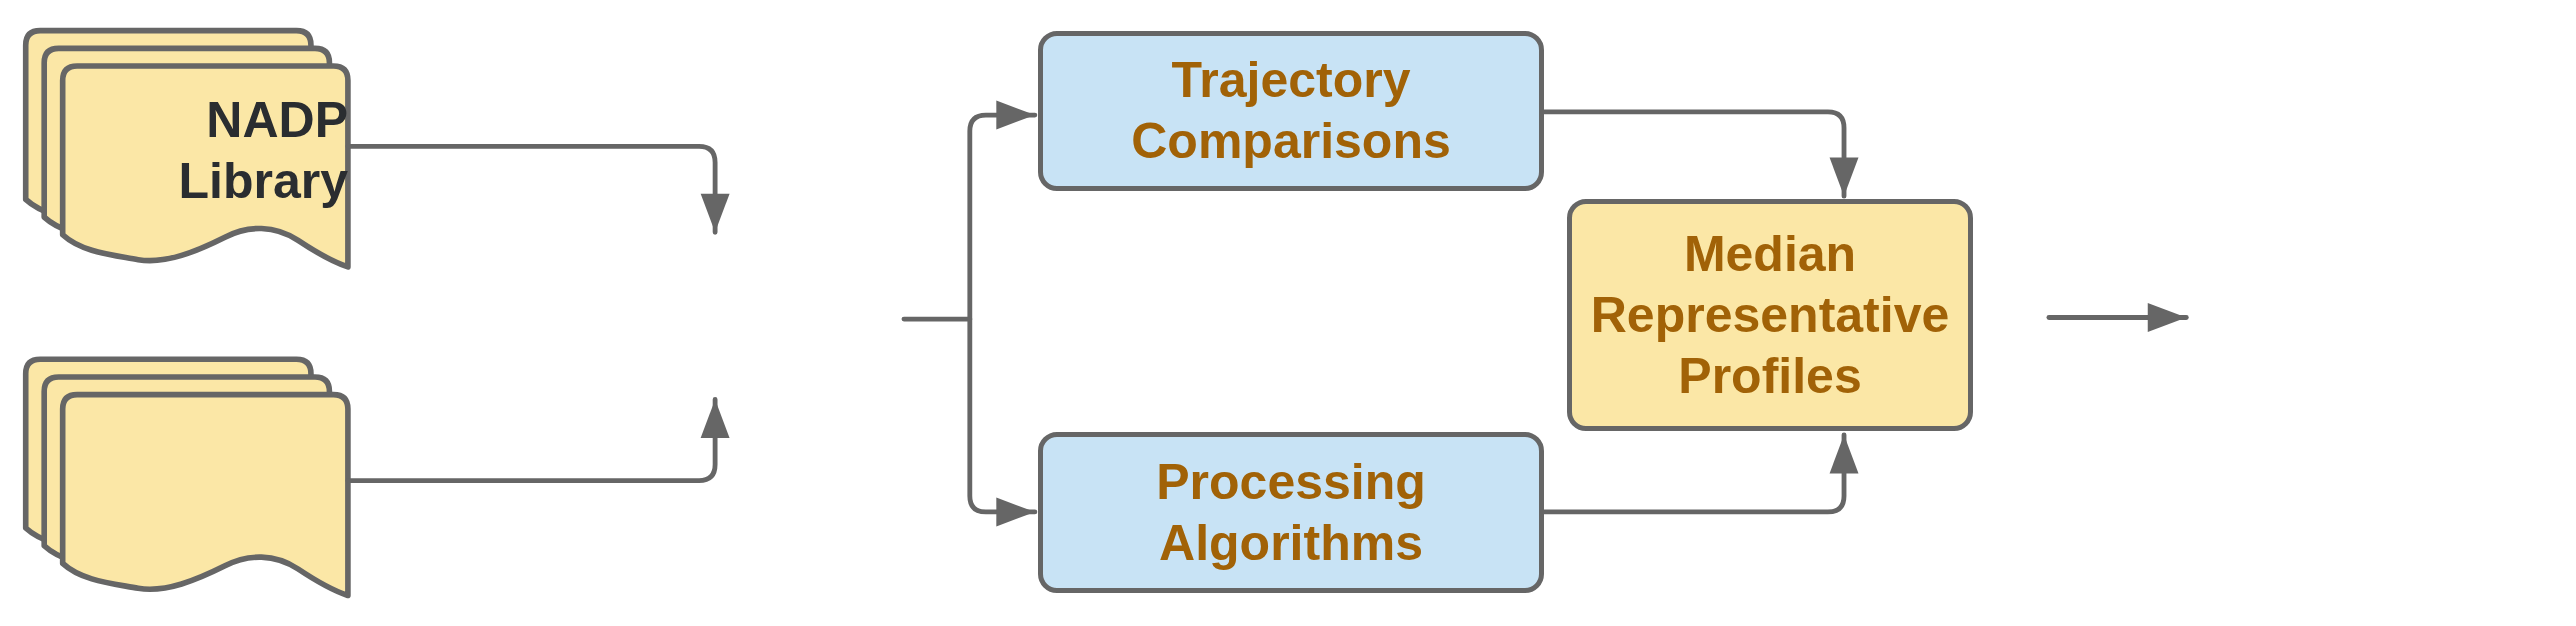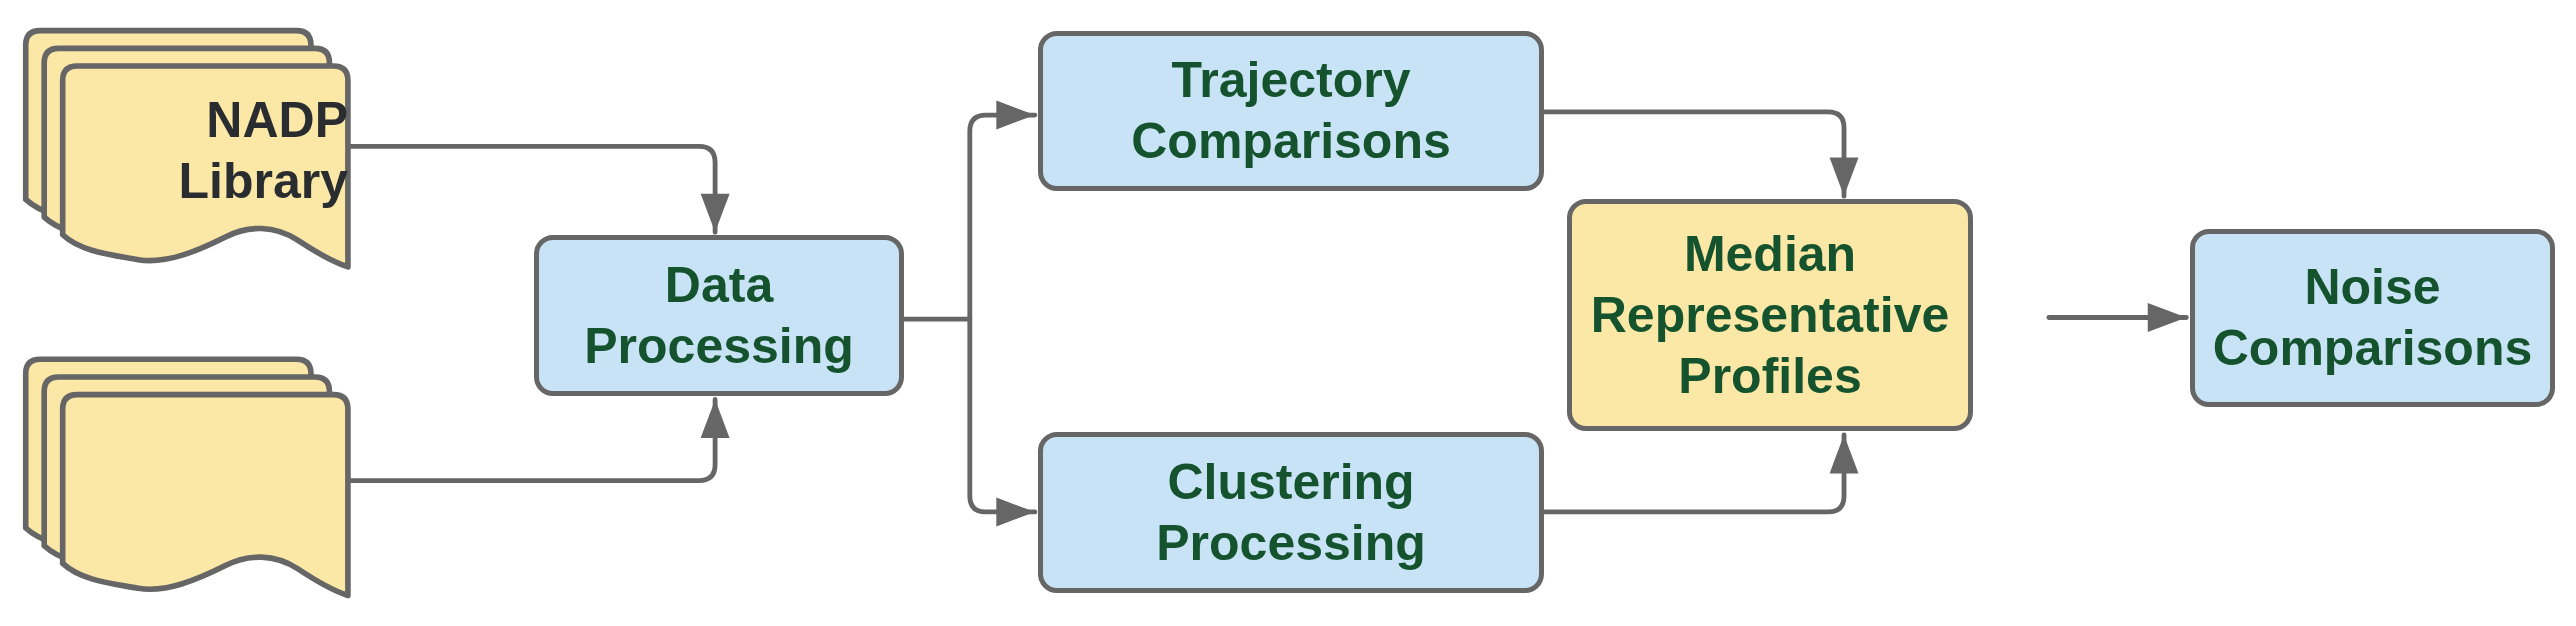--- a/index.html
+++ b/index.html
@@ -21,21 +21,21 @@
     box-sizing: border-box;
     border: 5.6px solid #666666;
     border-radius: 19px;
     display: flex;
     align-items: center;
     justify-content: center;
     text-align: center;
     font-weight: bold;
     font-size: 50px;
     line-height: 61px;
-    color: #14532d;
+    color: #a16207;
   }
   .node.blue   { background: #C8E3F5; }
   .node.yellow { background: #FBE7A6; }
 
   .node-data-processing { left: 534px;  top: 235px; width: 370px; height: 161px; }
   .node-trajectory      { left: 1038px; top: 30.5px;  width: 506px; height: 160px; }
   .node-clustering      { left: 1038px; top: 432px; width: 506px; height: 161px; padding: 0 19px; }
   .node-median          { left: 1567px; top: 199px; width: 406px; height: 232px; }
   .node-noise           { left: 2190px; top: 229px; width: 365px; height: 178px; }
 
@@ -87,24 +87,22 @@
       <path d="M 1207 397 V 617 Q 1207 637 1227 637 H 1288" marker-end="url(#arrow)"></path>
       <path d="M 1922 139 H 2275 Q 2295 139 2295 159 V 244" marker-end="url(#arrow)"></path>
       <path d="M 1922 637 H 2275 Q 2295 637 2295 617 V 541" marker-end="url(#arrow)"></path>
       <path d="M 2550 395 H 2721" marker-end="url(#arrow)"></path>
     </g>
   </svg>
 
   <div class="doc-label doc-label-nadp">NADP Library</div>
 
 
-  <div class="node blue node-data-processing">Data Processing</div>
 
   <div class="node blue node-trajectory">Trajectory Comparisons</div>
 
-  <div class="node blue node-clustering">Clustering Processing</div>
+  <div class="node blue node-clustering">Processing Algorithms</div>
 
   <div class="node yellow node-median">Median Representative Profiles</div>
 
-  <div class="node blue node-noise">Noise Comparisons</div>
 
 </div>
 
 
 </body></html>

